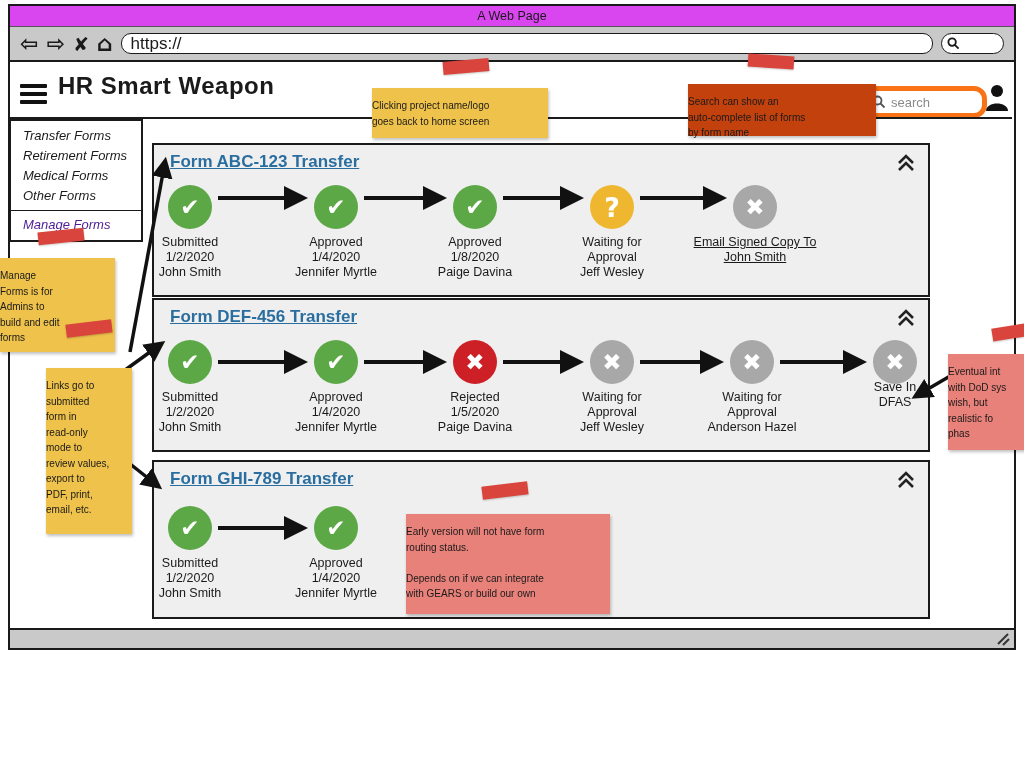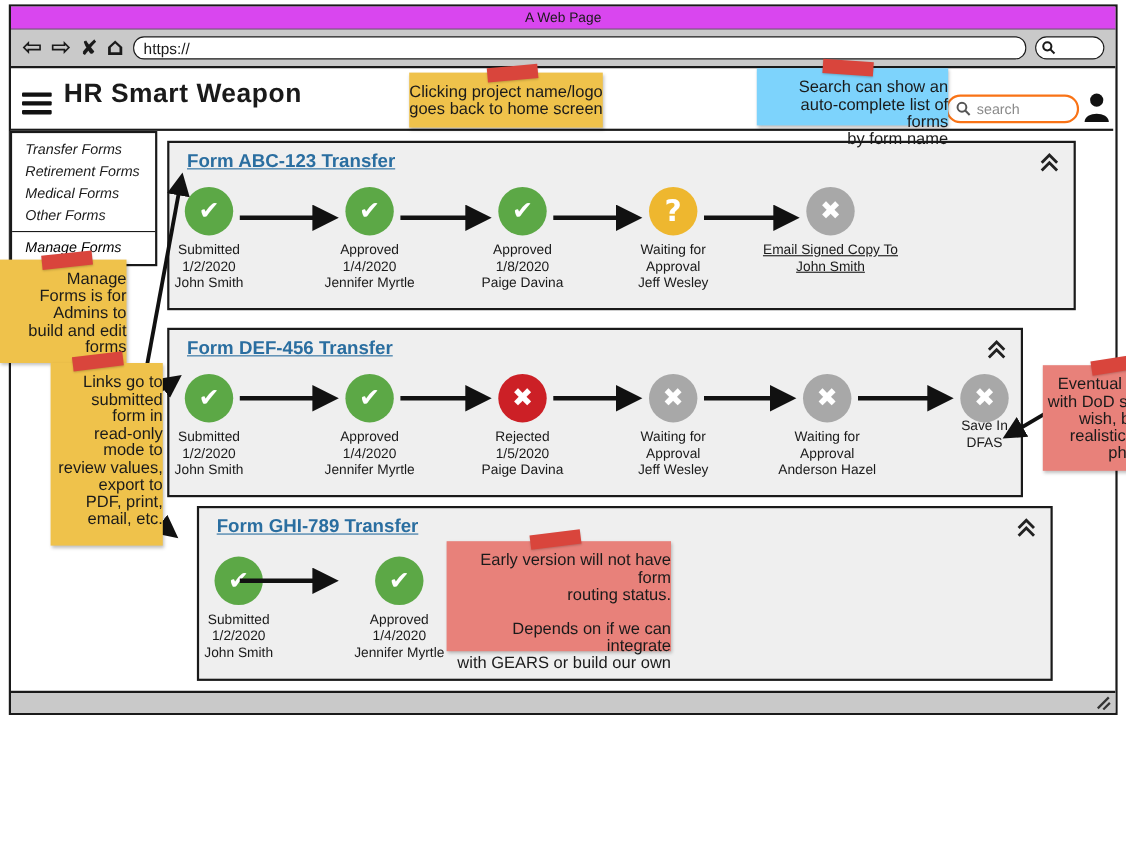--- a/index.html
+++ b/index.html
@@ -12,67 +12,67 @@
           border:2px solid #1a1a1a;background:#fff;}
   .titlebar{height:20px;background:#d946ef;border-bottom:1px solid #555;
             text-align:center;font-size:12.5px;line-height:20px;}
   .toolbar{height:33px;background:#c9c9c9;border-bottom:2px solid #1a1a1a;
            display:flex;align-items:center;padding:0 10px;gap:8px;}
   .nav-ic{font-family:"DejaVu Sans",sans-serif;font-weight:bold;font-size:22px;
           line-height:26px;cursor:pointer;}
   .nav-x{font-size:19px;}
   .urlbar{flex:1;height:19px;background:#fff;border:1.5px solid #1a1a1a;
           border-radius:10px;display:flex;align-items:center;
-          padding-left:9px;font-size:14px;}
+          padding-left:9px;font-size:17px;}
   .tb-search{width:56px;height:19px;background:#fff;border:1.5px solid #1a1a1a;
              border-radius:11px;display:flex;align-items:center;padding-left:5px;}
   .statusbar{position:absolute;left:0;right:0;bottom:0;height:18px;
              background:#c9c9c9;border-top:2px solid #1a1a1a;}
   .resize{position:absolute;right:4px;bottom:2px;}
 
   
   .hamburger{position:absolute;left:20px;top:84px;width:27px;height:20px;cursor:pointer;}
   .hamburger div{height:4px;background:#111;margin-bottom:4px;border-radius:1px;}
   .app-title{position:absolute;left:58px;top:72px;font-size:24px;font-weight:bold;
              letter-spacing:.5px;cursor:pointer;}
   .hdr-search{position:absolute;left:860px;top:86px;width:110px;height:22px;
-              border:2px solid #f97316;border-radius:13px;background:#fff;
+              border:5px solid #f97316;border-radius:13px;background:#fff;
               display:flex;align-items:center;gap:5px;padding-left:7px;}
   .hdr-search span{font-size:13px;color:#8a8a8a;}
   .person{position:absolute;left:982px;top:82px;}
   .hdr-line{position:absolute;left:10px;top:117px;width:1002px;height:0;
             border-top:2px solid #1a1a1a;}
 
   
   .menu{position:absolute;left:9px;top:119px;width:130px;background:#fff;
         border:2px solid #1a1a1a;padding:5px 0;z-index:30;}
   .menu .mi{font-size:13px;padding:2px 12px;line-height:16px;cursor:pointer;font-style:italic;}
-  .menu .mi.disabled{color:#000000;cursor:default;}
+  .menu .mi.disabled{color:#4c1d95;cursor:default;}
   .menu .mdiv{border-top:1.5px solid #1a1a1a;margin:4px 0;}
   .usermenu{position:absolute;left:933px;top:121px;width:86px;background:#fff;
             border:2px solid #1a1a1a;padding:4px 0;z-index:30;}
   .usermenu .mi{font-size:13.5px;padding:2px 10px;line-height:19px;cursor:pointer;}
 
   
   .card{position:absolute;left:152px;width:774px;background:#efefef;
         border:2px solid #1a1a1a;z-index:10;}
   .card-title{position:absolute;left:16px;top:7px;font-size:17px;font-weight:bold;
               text-decoration:underline;cursor:pointer;}
   .chev{position:absolute;right:12px;top:8px;cursor:pointer;}
   .step-icon{position:absolute;width:44px;height:44px;border-radius:50%;
              display:flex;align-items:center;justify-content:center;
              color:#fff;font-weight:bold;font-size:24px;
              font-family:"DejaVu Sans",sans-serif;}
   .step-label{position:absolute;text-align:center;font-size:12.5px;line-height:15px;
               white-space:pre-line;}
 
   
-  .note{position:absolute;z-index:50;text-align:right;font-size:15px;
+  .note{position:absolute;z-index:50;text-align:left;font-size:10px;
         line-height:15.5px;white-space:pre-line;padding-top:10px;
-        box-shadow:1px 2px 3px rgba(0,0,0,.25);}
+        box-shadow:1px 2px 3px rgba(0,0,0,.25);margin-top:22px;}
   .tape{position:absolute;z-index:55;width:46px;height:13px;
         box-shadow:0 1px 2px rgba(0,0,0,.2);}
 
   
   #overlay{position:absolute;left:0;top:0;z-index:40;pointer-events:none;}
 </style>
 </head>
 <body>
 
 <div id="stage">
@@ -124,21 +124,21 @@
   <div class="menu" id="nav-menu">
       <div class="mi">Transfer Forms</div>
       <div class="mi">Retirement Forms</div>
       <div class="mi">Medical Forms</div>
       <div class="mi">Other Forms</div>
       <div class="mdiv"></div>
       <div class="mi disabled">Manage Forms</div>
     </div>
 
   <div id="cards">
-      <div class="card" style="top: 128px; height: 150px; padding-left: 48px;">
+      <div class="card" style="top: 143px; height: 150px;">
         <div class="card-title" style="color: rgb(42, 110, 160);">Form ABC-123 Transfer</div>
         <svg width="20" height="20" viewBox="0 0 20 20" class="chev">
           <polyline points="3,10 10,3 17,10" fill="none" stroke="#222" stroke-width="2.6"></polyline>
           <polyline points="3,17 10,10 17,17" fill="none" stroke="#222" stroke-width="2.6"></polyline>
         </svg>
         <div class="step-icon" style="left: 14px; top: 40px; background: rgb(92, 168, 70); font-size: 23px;">✔</div>
         <div class="step-label" style="width: 112px; left: -20px; top: 90px;">Submitted
 1/2/2020
 John Smith</div>
         <div class="step-icon" style="left: 160px; top: 40px; background: rgb(92, 168, 70); font-size: 23px;">✔</div>
@@ -180,21 +180,21 @@
 Approval
 Jeff Wesley</div>
         <div class="step-icon" style="left: 576px; top: 40px; background: rgb(168, 168, 168); font-size: 23px;">✖</div>
         <div class="step-label" style="width: 152px; left: 522px; top: 90px;">Waiting for
 Approval
 Anderson Hazel</div>
         <div class="step-icon" style="left: 719px; top: 40px; background: rgb(168, 168, 168); font-size: 23px;">✖</div>
         <div class="step-label" style="width: 78px; left: 702px; top: 80px;">Save In
 DFAS</div>
       </div>
-      <div class="card" style="top: 460px; height: 155px; margin-left: 27px;">
+      <div class="card" style="top: 460px; height: 155px;">
         <div class="card-title" style="color: rgb(42, 110, 160);">Form GHI-789 Transfer</div>
         <svg width="20" height="20" viewBox="0 0 20 20" class="chev">
           <polyline points="3,10 10,3 17,10" fill="none" stroke="#222" stroke-width="2.6"></polyline>
           <polyline points="3,17 10,10 17,17" fill="none" stroke="#222" stroke-width="2.6"></polyline>
         </svg>
         <div class="step-icon" style="left: 14px; top: 44px; background: rgb(92, 168, 70); font-size: 23px;">✔</div>
         <div class="step-label" style="width: 112px; left: -20px; top: 94px;">Submitted
 1/2/2020
 John Smith</div>
         <div class="step-icon" style="left: 160px; top: 44px; background: rgb(92, 168, 70); font-size: 23px;">✔</div>
@@ -225,33 +225,33 @@
     <line x1="130" y1="352" x2="165" y2="162" stroke="#111" stroke-width="3.5" marker-end="url(#ah)"></line>
     <line x1="110" y1="381" x2="161" y2="344" stroke="#111" stroke-width="3.5" marker-end="url(#ah)"></line>
     <line x1="96" y1="437" x2="158" y2="486" stroke="#111" stroke-width="3.5" marker-end="url(#ah)"></line>
     <line x1="957" y1="372" x2="916" y2="396" stroke="#111" stroke-width="3.5" marker-end="url(#ah)"></line>
   </svg>
 
   <div class="note yellow" style="left: 372px; top: 66px; width: 176px; height: 40px; background: rgb(239, 194, 75);">Clicking project name/logo
 goes back to home screen</div>
   <div class="tape" style="left: 443px; top: 60px; transform: rotate(-5deg); background: rgb(217, 69, 60);"></div>
 
-  <div class="note yellow" style="left: 688px; top: 62px; width: 174px; height: 42px; background: #7dd3fc;">Search can show an
+  <div class="note yellow" style="left: 688px; top: 62px; width: 188px; height: 42px; background: #c2410c;">Search can show an
 auto-complete list of forms
 by form name</div>
   <div class="tape" style="left: 748px; top: 55px; transform: rotate(4deg); background: rgb(217, 69, 60);"></div>
 
   <div class="note yellow" style="left: 0px; top: 236px; width: 115px; height: 84px; background: rgb(239, 194, 75);">Manage
 Forms is for
 Admins to
 build and edit
 forms</div>
   <div class="tape" style="left: 38px; top: 230px; transform: rotate(-6deg); background: rgb(217, 69, 60);"></div>
 
-  <div class="note yellow" style="left: 46px; top: 330px; width: 102px; height: 156px; background: rgb(239, 194, 75);">Links go to
+  <div class="note yellow" style="left: 46px; top: 346px; width: 86px; height: 156px; background: rgb(239, 194, 75);">Links go to
 submitted
 form in
 read-only
 mode to
 review values,
 export to
 PDF, print,
 email, etc.</div>
   <div class="tape" style="left: 66px; top: 322px; transform: rotate(-7deg); background: rgb(217, 69, 60);"></div>
 

